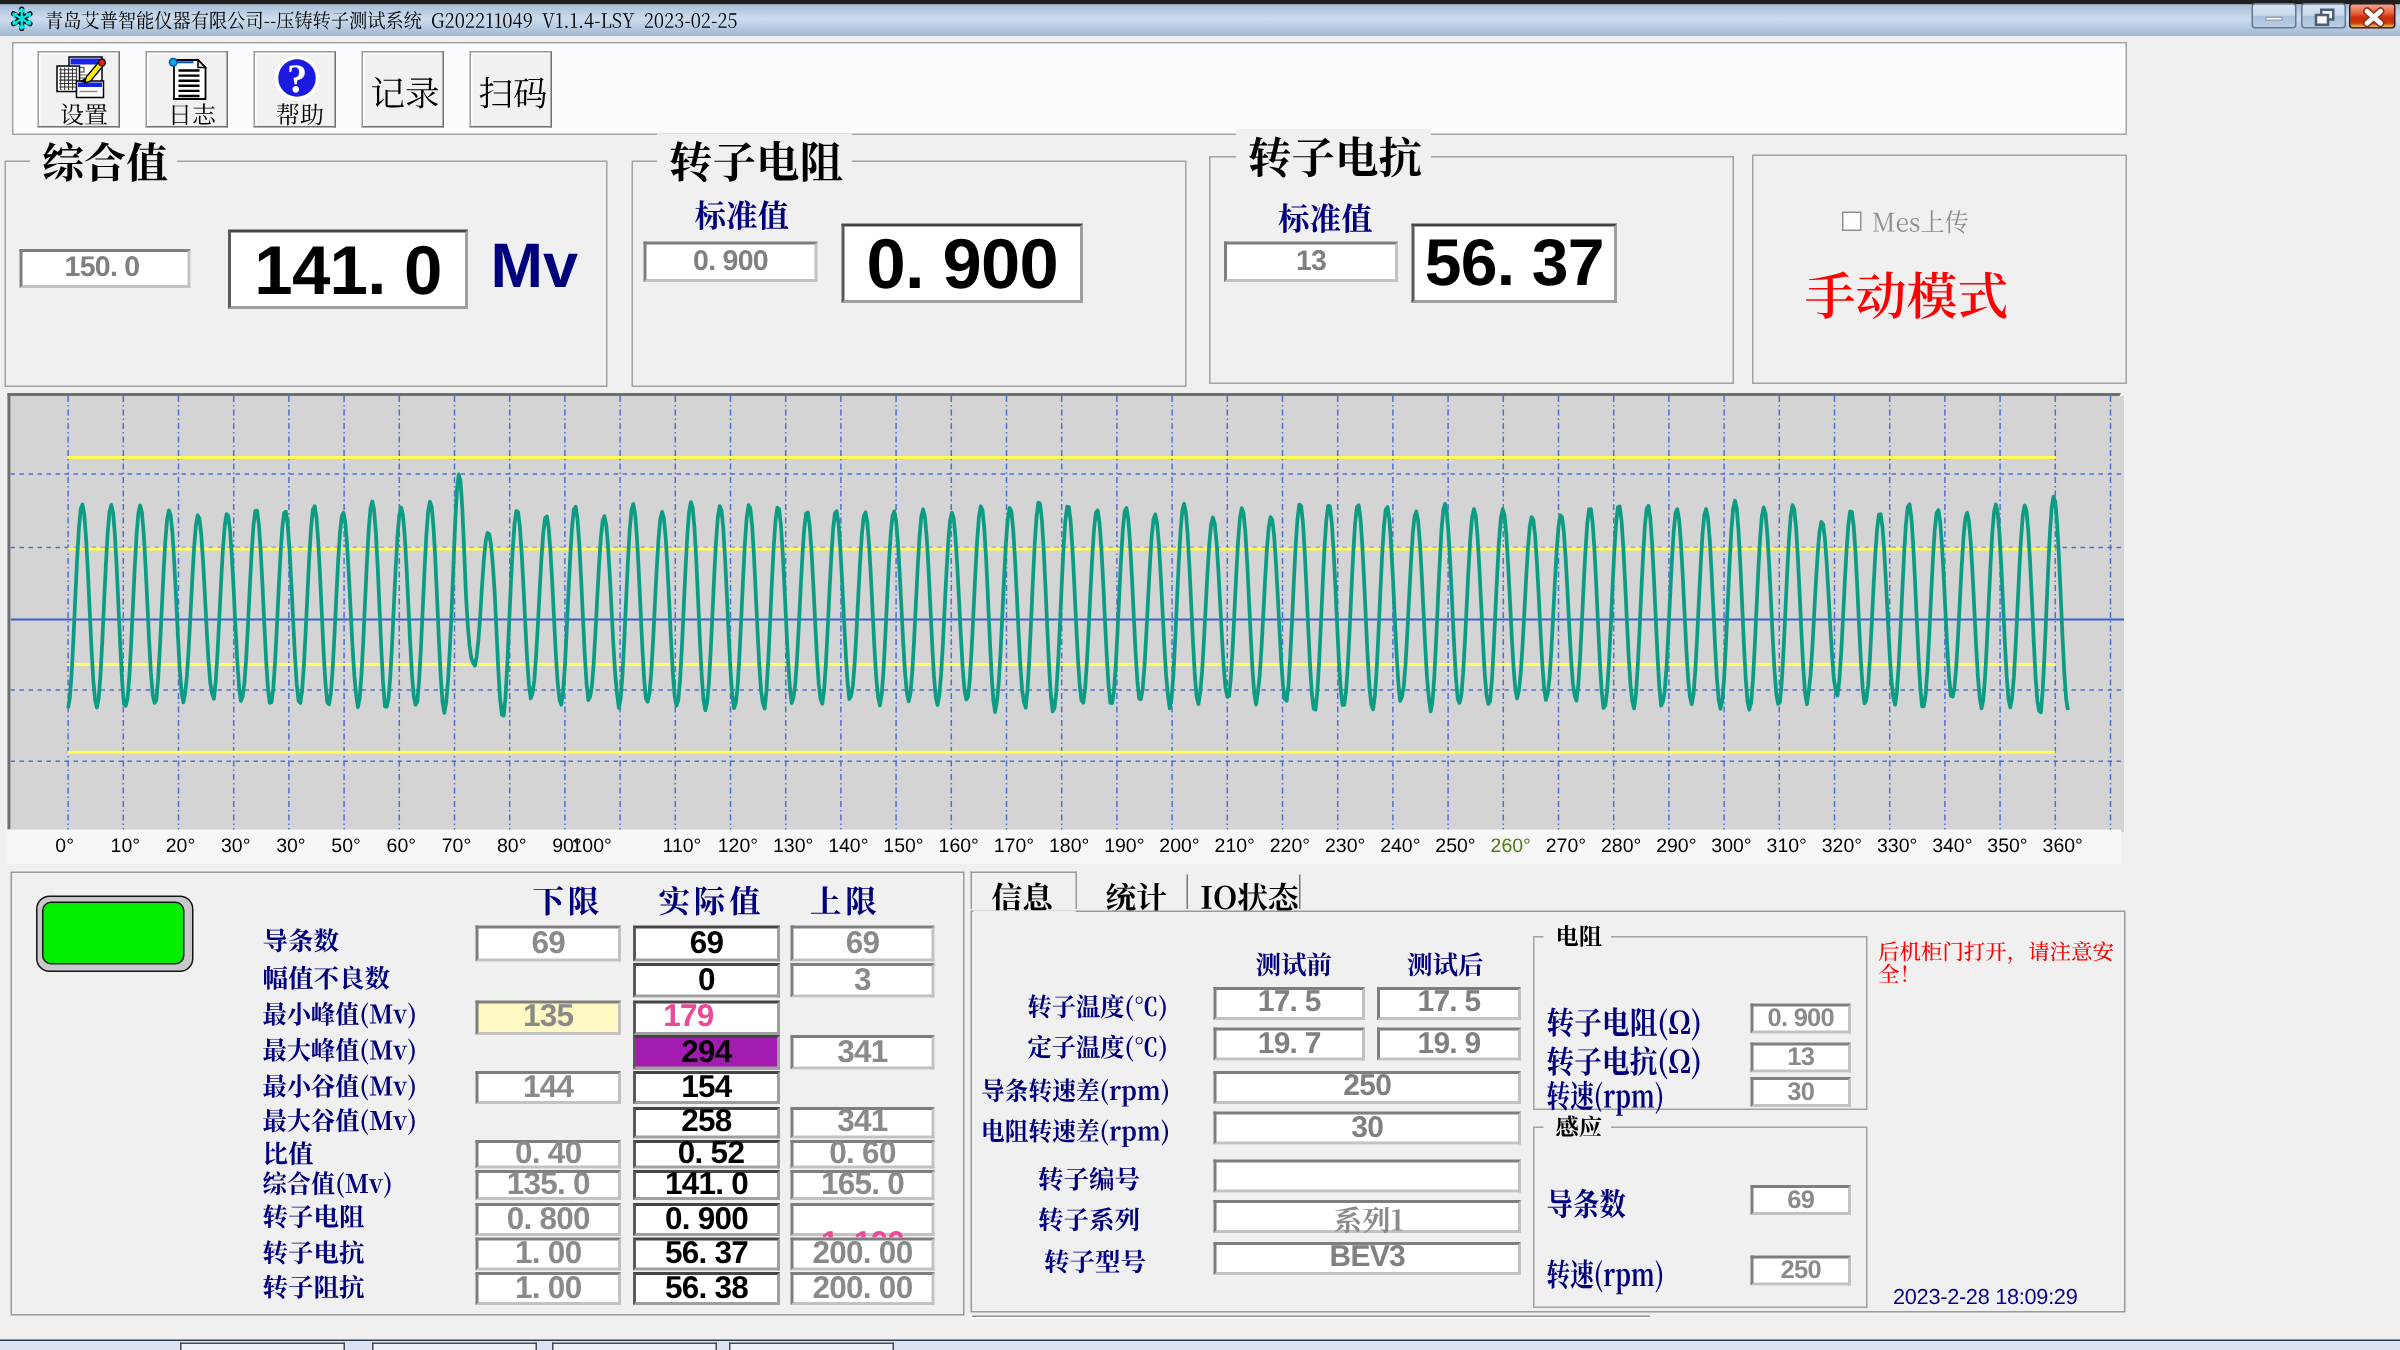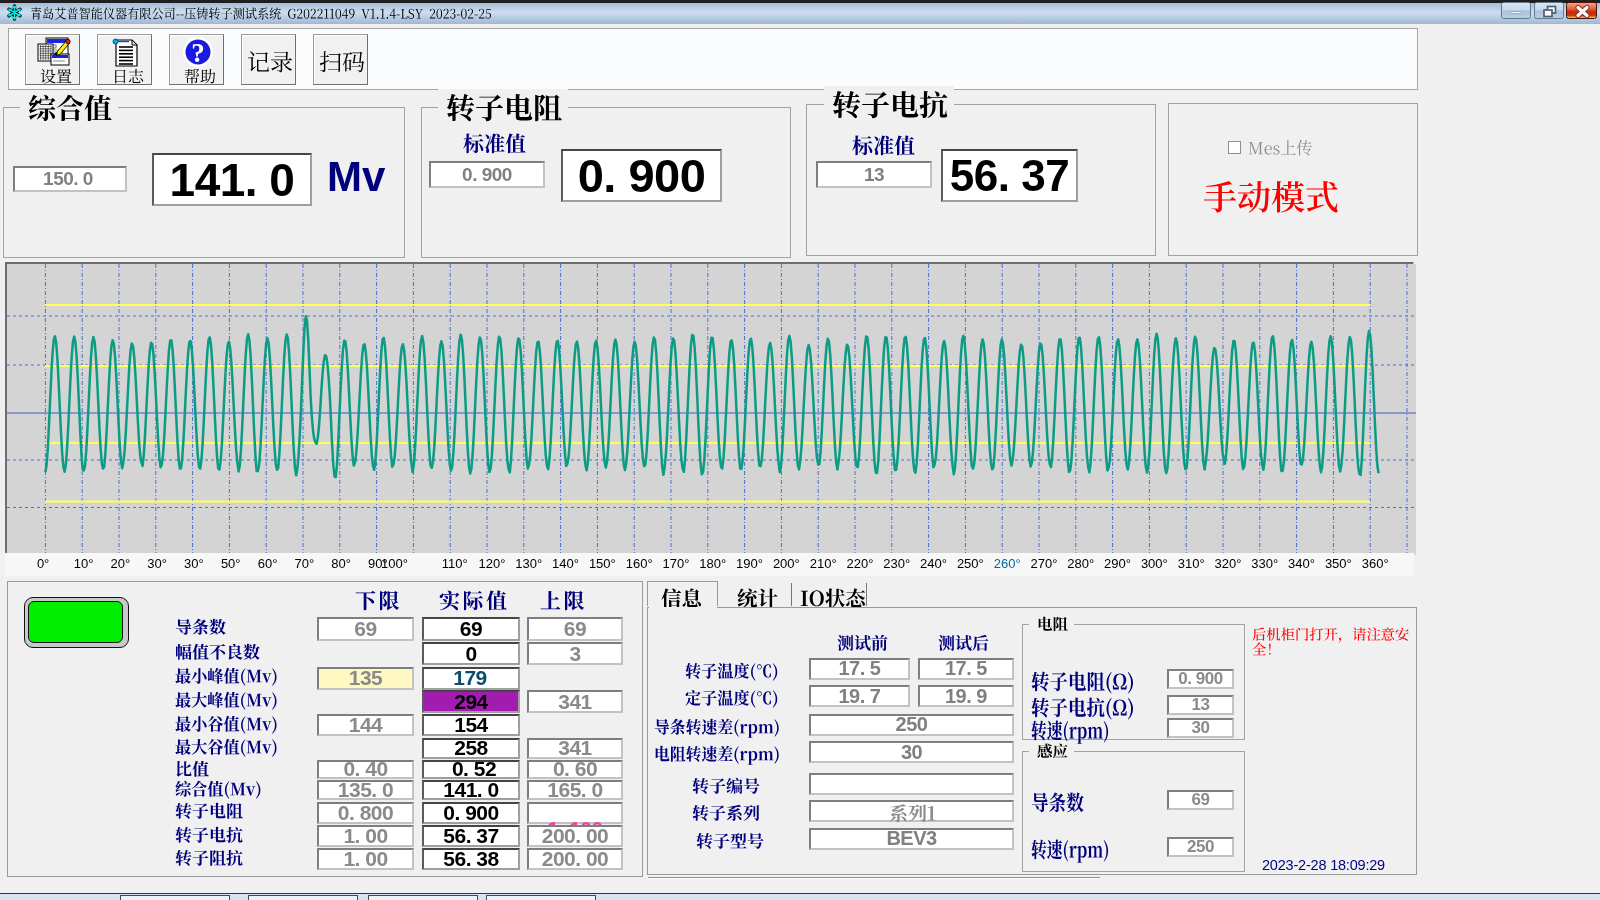--- a/index.html
+++ b/index.html
@@ -484,21 +484,21 @@
 <div style="position:absolute;left:625.7px;top:556px;font:13px 'Liberation Sans',sans-serif;color:#000">160°</div>
 <div style="position:absolute;left:662.5px;top:556px;font:13px 'Liberation Sans',sans-serif;color:#000">170°</div>
 <div style="position:absolute;left:699.3px;top:556px;font:13px 'Liberation Sans',sans-serif;color:#000">180°</div>
 <div style="position:absolute;left:736.1px;top:556px;font:13px 'Liberation Sans',sans-serif;color:#000">190°</div>
 <div style="position:absolute;left:772.9px;top:556px;font:13px 'Liberation Sans',sans-serif;color:#000">200°</div>
 <div style="position:absolute;left:809.7px;top:556px;font:13px 'Liberation Sans',sans-serif;color:#000">210°</div>
 <div style="position:absolute;left:846.5px;top:556px;font:13px 'Liberation Sans',sans-serif;color:#000">220°</div>
 <div style="position:absolute;left:883.3px;top:556px;font:13px 'Liberation Sans',sans-serif;color:#000">230°</div>
 <div style="position:absolute;left:920.1px;top:556px;font:13px 'Liberation Sans',sans-serif;color:#000">240°</div>
 <div style="position:absolute;left:956.9px;top:556px;font:13px 'Liberation Sans',sans-serif;color:#000">250°</div>
-<div style="position:absolute;left:993.7px;top:556px;font:13px 'Liberation Sans',sans-serif;color:#0369a1">260°</div>
+<div style="position:absolute;left:993.7px;top:556px;font:13px 'Liberation Sans',sans-serif;color:#4d7c0f">260°</div>
 <div style="position:absolute;left:1030.5px;top:556px;font:13px 'Liberation Sans',sans-serif;color:#000">270°</div>
 <div style="position:absolute;left:1067.3px;top:556px;font:13px 'Liberation Sans',sans-serif;color:#000">280°</div>
 <div style="position:absolute;left:1104.1px;top:556px;font:13px 'Liberation Sans',sans-serif;color:#000">290°</div>
 <div style="position:absolute;left:1140.9px;top:556px;font:13px 'Liberation Sans',sans-serif;color:#000">300°</div>
 <div style="position:absolute;left:1177.7px;top:556px;font:13px 'Liberation Sans',sans-serif;color:#000">310°</div>
 <div style="position:absolute;left:1214.5px;top:556px;font:13px 'Liberation Sans',sans-serif;color:#000">320°</div>
 <div style="position:absolute;left:1251.3px;top:556px;font:13px 'Liberation Sans',sans-serif;color:#000">330°</div>
 <div style="position:absolute;left:1288.1px;top:556px;font:13px 'Liberation Sans',sans-serif;color:#000">340°</div>
 <div style="position:absolute;left:1324.9px;top:556px;font:13px 'Liberation Sans',sans-serif;color:#000">350°</div>
 <div style="position:absolute;left:1361.7px;top:556px;font:13px 'Liberation Sans',sans-serif;color:#000">360°</div>
@@ -642,21 +642,21 @@
 <div style="position:absolute;left:422px;top:642.0px;width:98px;height:23px;background:#fff;border:2px solid;border-color:#454545 #9f9f9f #9f9f9f #5a5a5a">
     <div style="position:absolute;left:0;top:0;width:94px;height:19px;display:flex;align-items:center;justify-content:center;font:bold 21px 'Liberation Sans',sans-serif;color:#000;letter-spacing:-0.5px;white-space:pre">0</div>
   </div>
 <div style="position:absolute;left:527px;top:642.0px;width:96px;height:23px;background:#fff;border:2px solid;border-color:#7e7e7e #c2c2c2 #c2c2c2 #7e7e7e">
     <div style="position:absolute;left:0;top:0;width:92px;height:19px;display:flex;align-items:center;justify-content:center;font:bold 21px 'Liberation Sans',sans-serif;color:#8a8a8a;letter-spacing:-0.5px;white-space:pre">3</div>
   </div>
 <div style="position:absolute;left:317px;top:666.5px;width:97px;height:23px;background:#fef9c3;border:2px solid;border-color:#7e7e7e #c2c2c2 #c2c2c2 #7e7e7e">
     <div style="position:absolute;left:0;top:0;width:93px;height:19px;display:flex;align-items:center;justify-content:center;font:bold 21px 'Liberation Sans',sans-serif;color:#8a8a8a;letter-spacing:-0.5px;white-space:pre">135</div>
   </div>
 <div style="position:absolute;left:422px;top:666.5px;width:98px;height:23px;background:#fff;border:2px solid;border-color:#454545 #9f9f9f #9f9f9f #5a5a5a">
-    <div style="position:absolute;left:11px;top:0;width:70px;height:19px;display:flex;align-items:center;justify-content:center;font:bold 21px 'Liberation Sans',sans-serif;color:#0c4a6e;letter-spacing:-0.5px;white-space:pre">179</div>
+    <div style="position:absolute;left:0;top:0;width:70px;height:19px;display:flex;align-items:center;justify-content:center;font:bold 21px 'Liberation Sans',sans-serif;color:#ec4899;letter-spacing:-0.5px;white-space:pre">179</div>
   </div>
 <div style="position:absolute;left:422px;top:690.0px;width:98px;height:23px;background:#a21caf;border:2px solid;border-color:#454545 #9f9f9f #9f9f9f #5a5a5a">
     <div style="position:absolute;left:0;top:0;width:94px;height:19px;display:flex;align-items:center;justify-content:center;font:bold 21px 'Liberation Sans',sans-serif;color:#000;letter-spacing:-0.5px;white-space:pre">294</div>
   </div>
 <div style="position:absolute;left:527px;top:690.0px;width:96px;height:23px;background:#fff;border:2px solid;border-color:#7e7e7e #c2c2c2 #c2c2c2 #7e7e7e">
     <div style="position:absolute;left:0;top:0;width:92px;height:19px;display:flex;align-items:center;justify-content:center;font:bold 21px 'Liberation Sans',sans-serif;color:#8a8a8a;letter-spacing:-0.5px;white-space:pre">341</div>
   </div>
 <div style="position:absolute;left:317px;top:714.0px;width:97px;height:22px;background:#fff;border:2px solid;border-color:#7e7e7e #c2c2c2 #c2c2c2 #7e7e7e">
     <div style="position:absolute;left:0;top:0;width:93px;height:18px;display:flex;align-items:center;justify-content:center;font:bold 21px 'Liberation Sans',sans-serif;color:#8a8a8a;letter-spacing:-0.5px;white-space:pre">144</div>
   </div>

